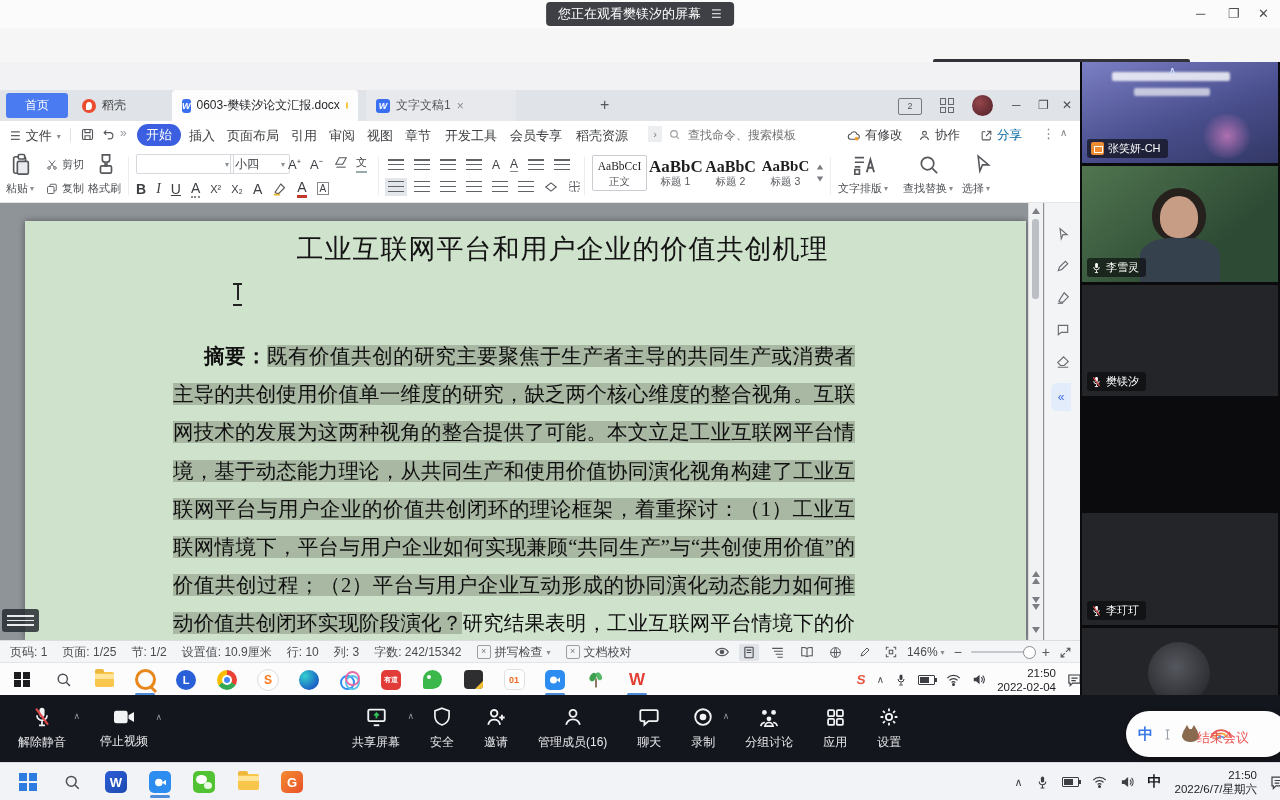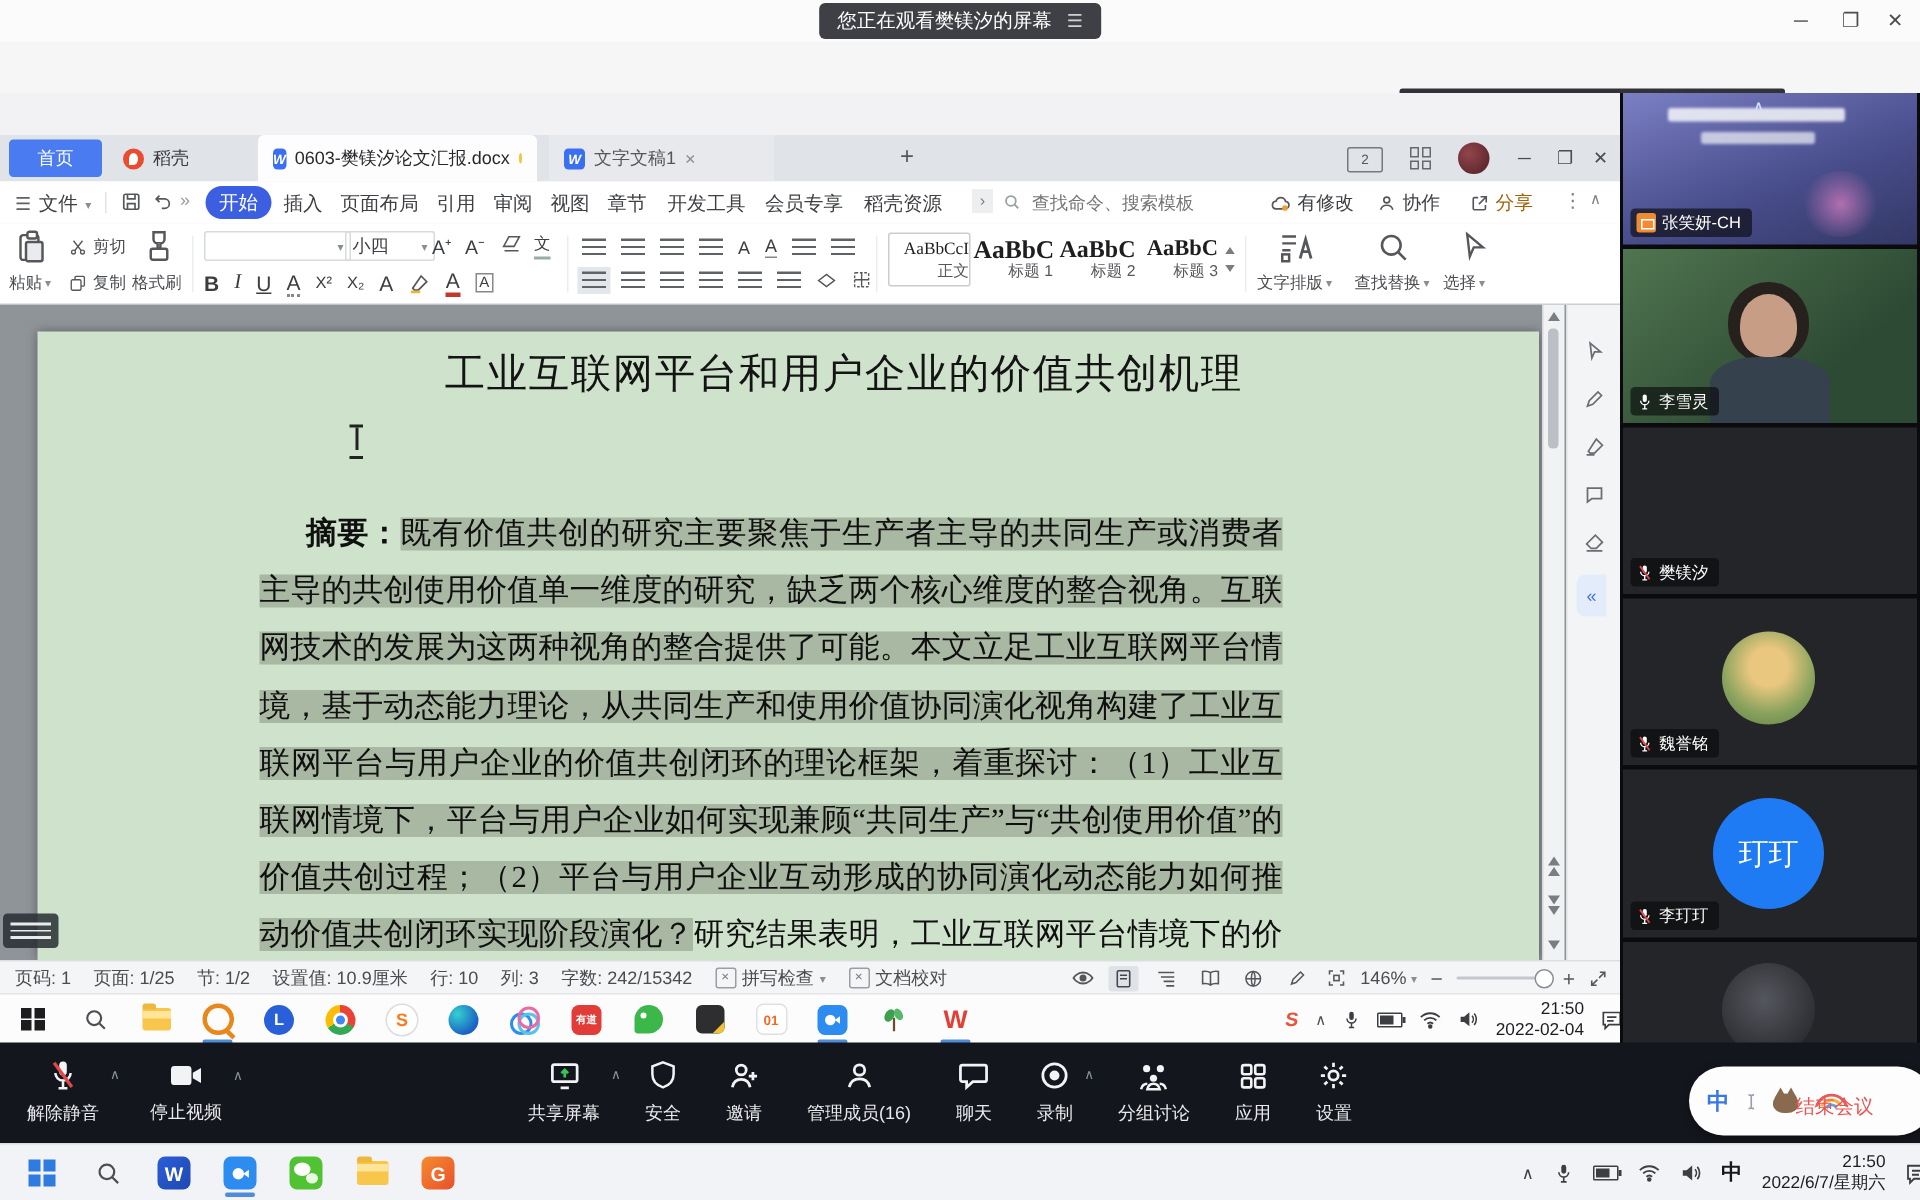--- a/index.html
+++ b/index.html
@@ -32,21 +32,21 @@
   .pill{left:137px;top:3px;width:44px;height:22px;border-radius:11px;background:#3b5fe0;color:#fff;
         font-size:13px;display:flex;align-items:center;justify-content:center;}
   .ribbon{left:0;top:87px;width:1080px;height:53px;background:#fff;border-bottom:1px solid #e3e5e8;}
   .rlab{font-size:11px;color:#4c4e52;}
   .rg{font-size:14px;color:#3c3e42;}
   .boxctl{border:1px solid #d6d9dd;border-radius:2px;height:18px;font-size:12px;color:#3c3e42;
           display:flex;align-items:center;justify-content:space-between;padding:0 4px;}
   .dd{font-size:8px;color:#8a8d92;}
   .pic{width:16px;height:12px;background:repeating-linear-gradient(to bottom,#5f6368 0 1.5px,transparent 1.5px 4.8px);}
   .prow{display:flex;gap:10px;align-items:center;}
-  .scell{width:53px;text-align:right;}
+  .scell{width:53px;text-align:center;}
   .sprev{font-family:"Liberation Serif",serif;font-size:15px;color:#1e1e20;line-height:17px;white-space:nowrap;}
   .sname{font-size:10.5px;color:#55575b;line-height:13px;}
   
   .docarea{left:0;top:141px;width:1080px;height:437px;background:#8f9499;overflow:hidden;}
   .page{left:25px;top:18px;width:1001px;height:419px;background:#cfe2cb;box-shadow:0 0 7px rgba(0,0,0,.4);}
   .doctitle{left:0;top:10px;width:100%;text-align:center;font-family:"Liberation Serif",serif;
             font-size:27px;color:#141414;letter-spacing:1px;padding-left:37px;}
   .docsub{left:0;top:66px;width:100%;text-align:center;font-family:"Liberation Serif",serif;
           font-size:24px;color:#161616;}
   .abstract{left:148px;top:116px;width:682px;font-family:"Liberation Serif",serif;font-size:20.5px;
@@ -217,21 +217,21 @@
           </svg>
         <span>有修改</span>
       </span>
       <span class="a flex" style="left:918px;top:6px;gap:4px;font-size:12.5px;color:#3f4043">
         <svg width="13" height="13" viewBox="0 0 24 24" fill="none" stroke="#55575b" stroke-width="2">
             <circle cx="12" cy="8" r="3.6"></circle>
             <path d="M4.5 20c1-4 4-5.6 7.5-5.6s6.5 1.6 7.5 5.6"></path>
           </svg>
         <span>协作</span>
       </span>
-      <span class="a flex" style="left:980px;top:6px;gap:4px;font-size:12.5px;color:#a16207">
+      <span class="a flex" style="left:980px;top:6px;gap:4px;font-size:12.5px;color:#0369a1">
         <svg width="13" height="13" viewBox="0 0 24 24" fill="none" stroke="#55575b" stroke-width="2">
             <path d="M10 5H5.5A1.5 1.5 0 0 0 4 6.5v12A1.5 1.5 0 0 0 5.5 20h12a1.5 1.5 0 0 0 1.5-1.5V14"></path>
             <path d="M13 4h7v7M20 4l-9 9"></path>
           </svg>
         <span>分享</span>
       </span>
       <span class="a g" style="left:1042px;top:5px;font-size:13px;color:#7b7e83">⋮</span>
       <span class="a g" style="left:1060px;top:6px;font-size:10px;color:#7b7e83">∧</span>
     </div>
 
@@ -672,33 +672,21 @@
     <div class="tile" style="top:223px;height:111px">
       <div class="nbar">
         <svg width="11" height="12" viewBox="0 0 24 26">
             <rect x="9" y="2" width="6" height="11" rx="3" fill="#fff"></rect>
             <path d="M6 11a6 6 0 0 0 12 0M12 18v4M8.5 23h7" fill="none" stroke="#fff" stroke-width="2"></path>
             <line x1="5" y1="3" x2="19" y2="22" stroke="#e0484a" stroke-width="2.6"></line>
           </svg>
         <span>樊镁汐</span>
       </div>
     </div>
-    <div class="tile" style="top:337px;height:111px">
-      <span class="a avatar-c" style="left:66px;top:22px;width:62px;height:62px;background:radial-gradient(circle at 50% 38%,#e9c77f 26%,#8aa35e 62%,#5d7a44)"></span>
-      <div class="nbar">
-        <svg width="11" height="12" viewBox="0 0 24 26">
-            <rect x="9" y="2" width="6" height="11" rx="3" fill="#fff"></rect>
-            <path d="M6 11a6 6 0 0 0 12 0M12 18v4M8.5 23h7" fill="none" stroke="#fff" stroke-width="2"></path>
-            <line x1="5" y1="3" x2="19" y2="22" stroke="#e0484a" stroke-width="2.6"></line>
-          </svg>
-        <span>魏誉铭</span>
-      </div>
-    </div>
     <div class="tile" style="top:451px;height:112px">
-      <span class="a avatar-c" style="left:60px;top:19px;width:74px;height:74px;background:#1f7bf4;color:#fff;font-size:20px">玎玎</span>
       <div class="nbar">
         <svg width="11" height="12" viewBox="0 0 24 26">
             <rect x="9" y="2" width="6" height="11" rx="3" fill="#fff"></rect>
             <path d="M6 11a6 6 0 0 0 12 0M12 18v4M8.5 23h7" fill="none" stroke="#fff" stroke-width="2"></path>
             <line x1="5" y1="3" x2="19" y2="22" stroke="#e0484a" stroke-width="2.6"></line>
           </svg>
         <span>李玎玎</span>
       </div>
     </div>
     <div class="tile" style="top:566px;height:100px">

